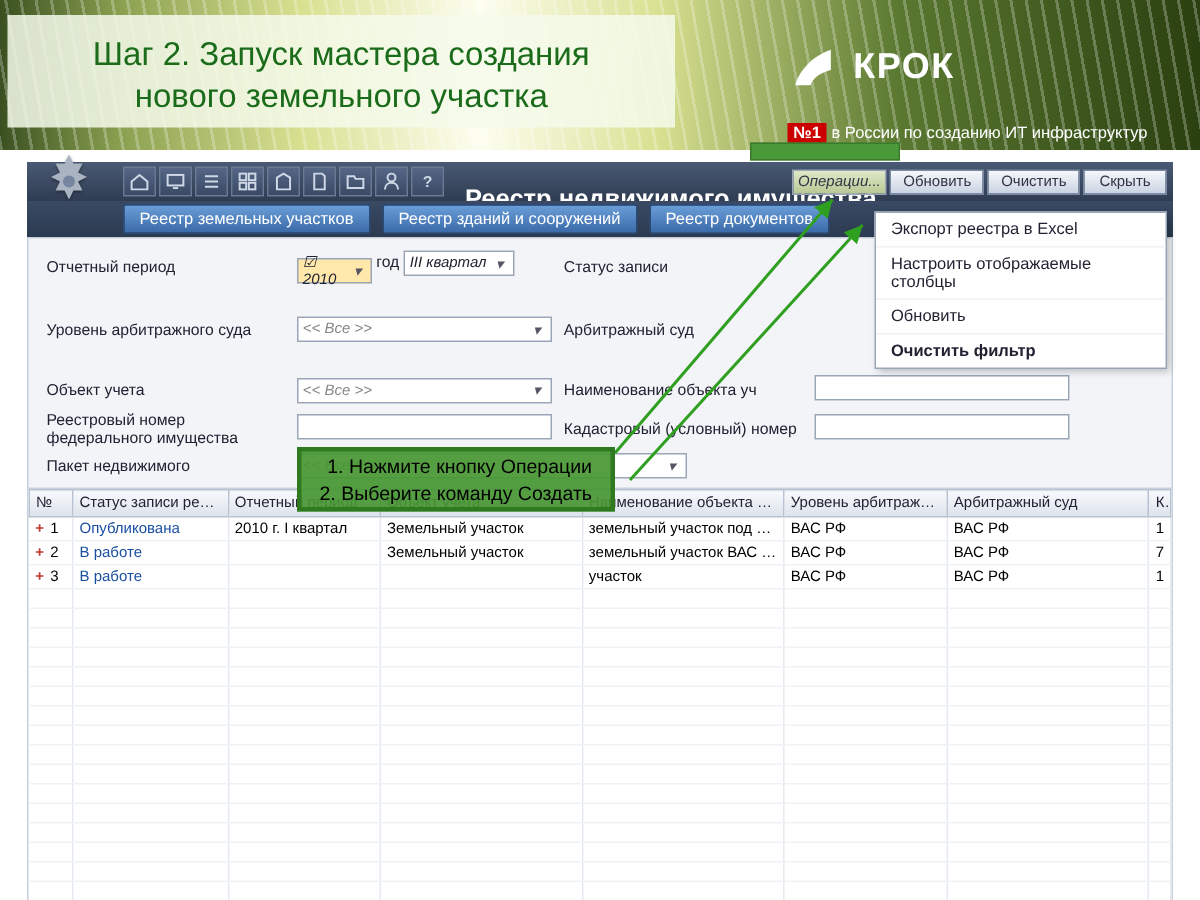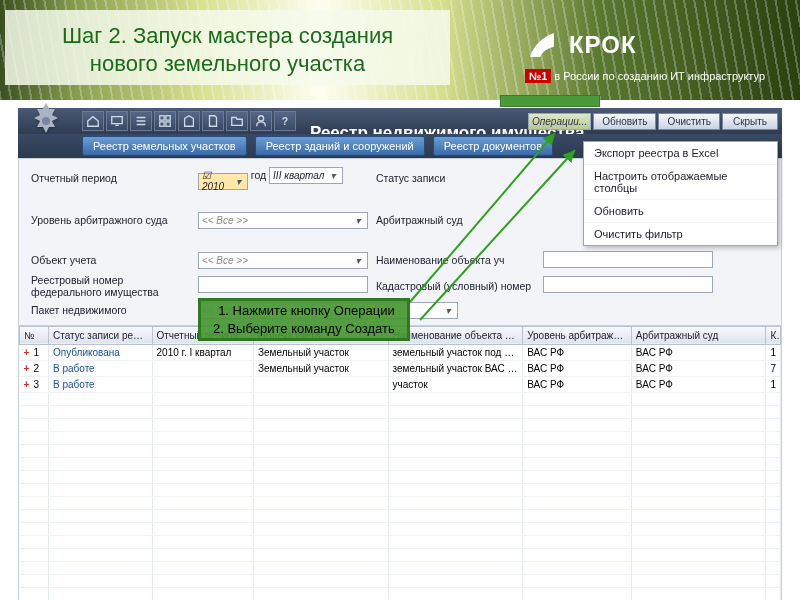--- a/index.html
+++ b/index.html
@@ -22,21 +22,21 @@
     margin: 10px 0 0 5px;
     padding: 12px 20px;
     width: 445px; height: 75px;
     position: relative;
   }
   .title-box h1 { color: #1a6b1a; font-size: 22px; font-weight: normal; line-height: 1.25; }
   .logo-area { position: absolute; right: 35px; top: 28px; color: #fff; }
   .logo-row { display: flex; align-items: center; gap: 10px; }
   .logo-row .krok { font-size: 24px; font-weight: bold; letter-spacing: 1px; }
   .logo-row svg { width: 34px; height: 34px; }
-  .tagline { font-size: 11px; margin-top: 8px; }
+  .tagline { font-size: 11px; margin-top: 21px; }
   .tagline .bg1 { background: #c00; color:#fff; padding: 1px 4px; font-weight:bold; }
   .green-tile { position:absolute; left:500px; top:95px; width:100px; height:12px; background:#4a9a3a; border:1px solid #3a7a2a; }
 
   .app { padding: 8px 18px 0 18px; }
   .toolbar {
     background: linear-gradient(#4a5a74, #2f3c52);
     height: 26px; display: flex; align-items: center;
     padding: 0 4px; gap: 2px;
     position: relative;
   }
@@ -97,21 +97,21 @@
   table.grid tr.empty td { height:13px; }
   .row-mark { color:#c0392b; font-weight:bold; width:10px; display:inline-block; }
   .link { color:#1a4fa0; cursor:pointer; }
 
   .dropdown {
     position:absolute; right: 22px; top: 141px; width: 195px;
     background:#fff; border:1px solid #9aa6b8; box-shadow: 2px 2px 5px rgba(0,0,0,0.25);
     z-index: 50;
   }
   .dropdown .ditem { padding: 5px 10px; font-size:11px; color:#223; border-bottom:1px solid #f0f2f6; cursor:pointer; }
-  .dropdown .ditem:last-child { border-bottom:none; }
+  .dropdown .ditem:last-child { border-bottom:none;font-weight:bold; }
   .dropdown .ditem.hover { background:#e8f0fb; }
 
   .callout {
     position:absolute; left:198px; top:298px;
     background: rgba(70,150,50,0.92); border:3px solid #2f7a20;
     color:#000000; font-size:13px; padding:1px 12px; line-height:1.35;
     z-index:40;
     text-align:right;
   }
 

